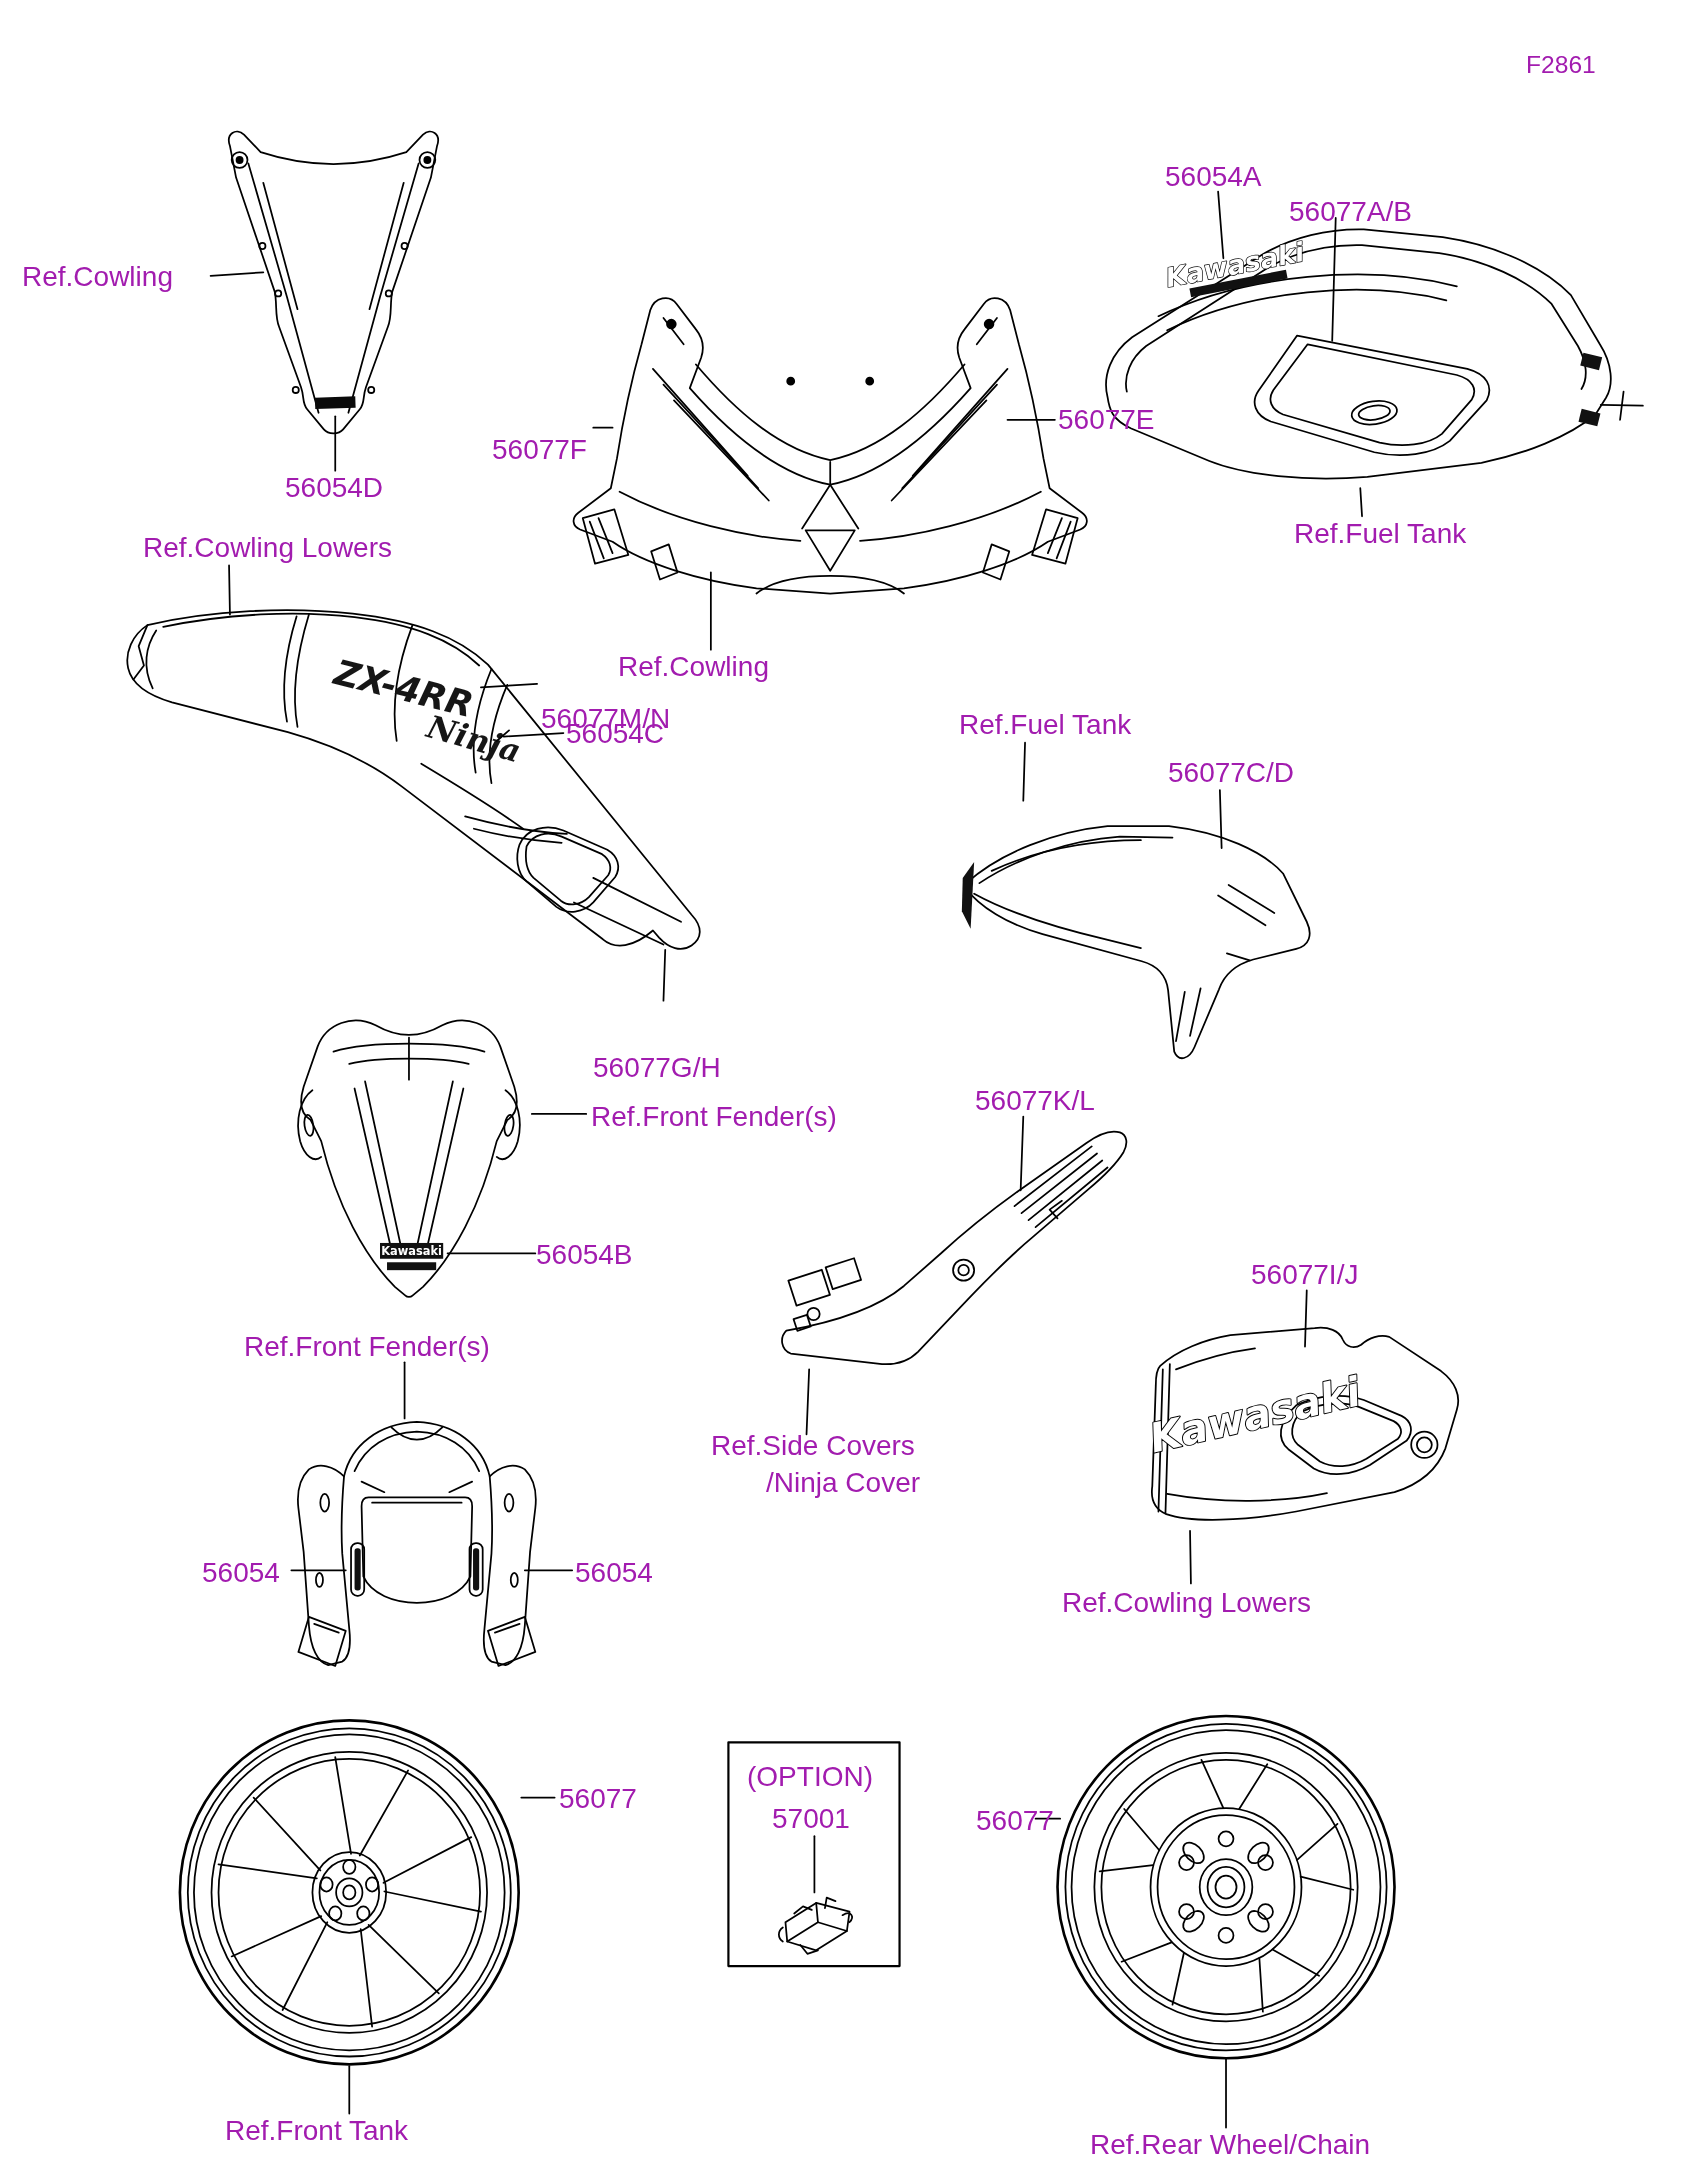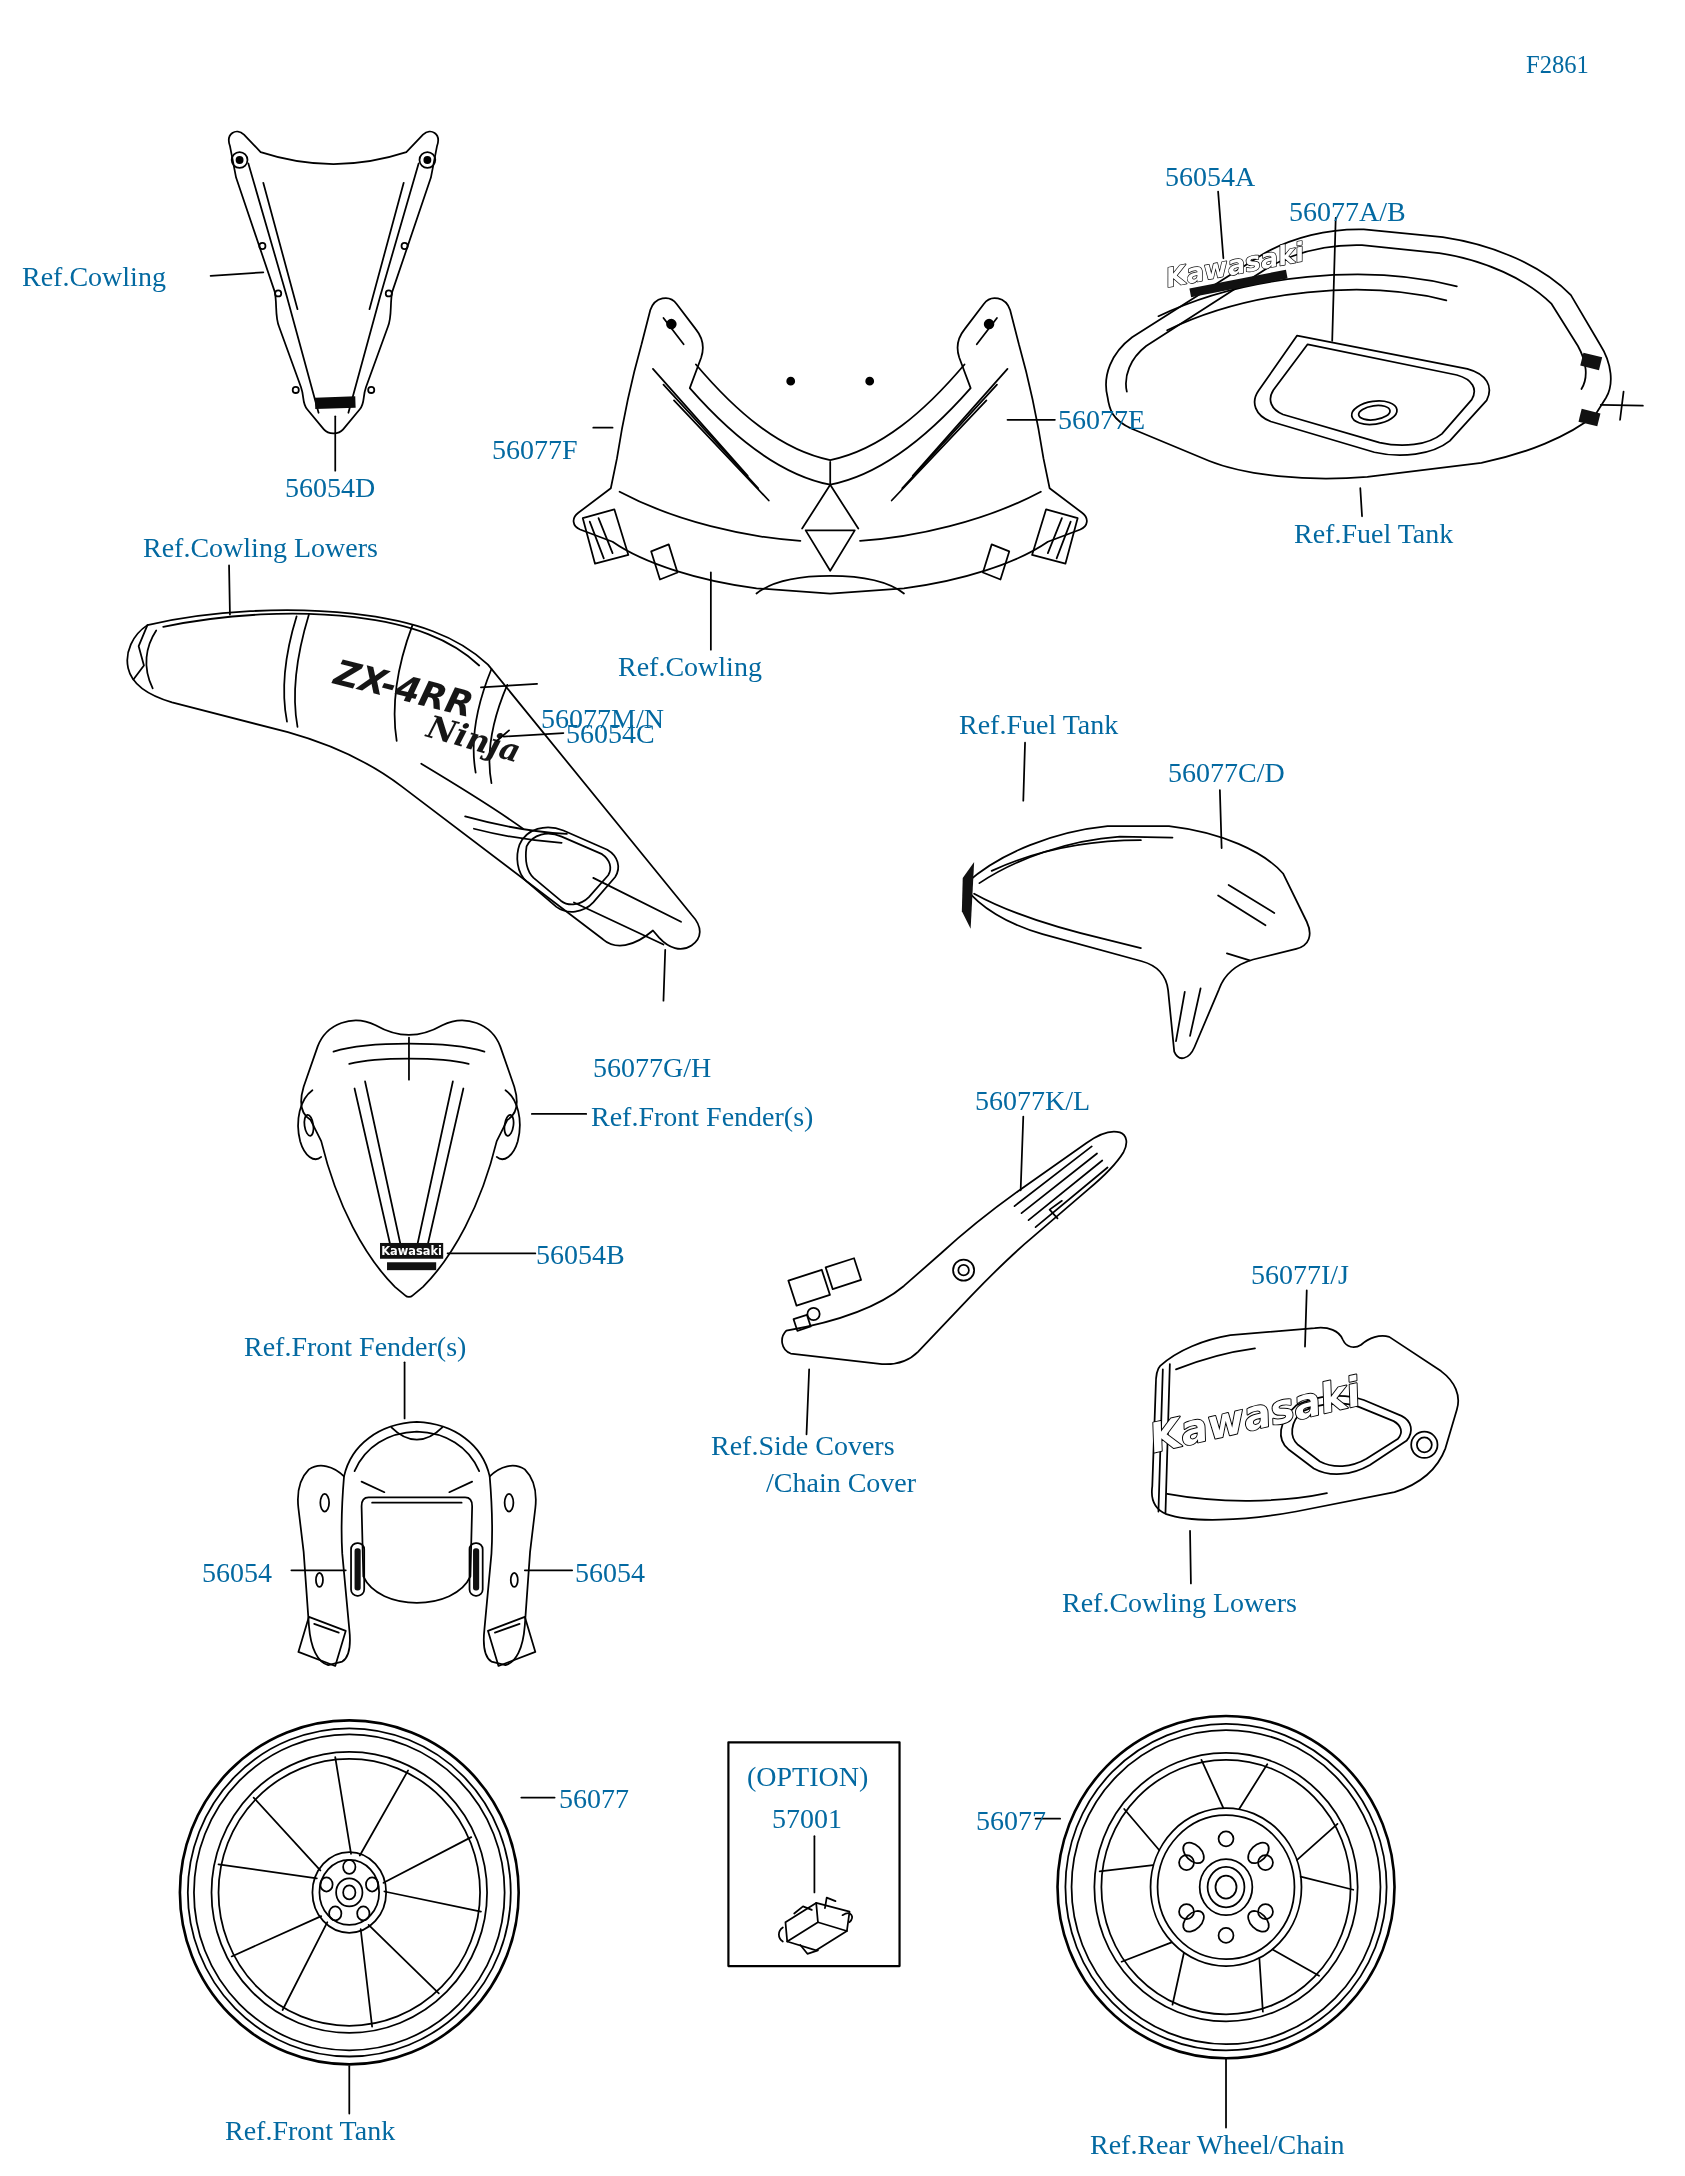--- a/index.html
+++ b/index.html
@@ -1,19 +1,19 @@
 <!DOCTYPE html>
 <html style="font-size:14px"><head>
 <meta charset="utf-8">
 <style>
   html,body{margin:0;padding:0;background:#e8e8e8;}
   .page{position:relative;width:1685px;height:2177px;background:#ffffff;overflow:hidden;margin:0 auto;}
   .page svg{position:absolute;left:0;top:0;}
-  .lbl{position:absolute;white-space:nowrap;font-family:Liberation Serif, serif;
-       font-size:28px;line-height:1;color:#0369a1;letter-spacing:0;text-align:center;}
+  .lbl{position:absolute;white-space:nowrap;font-family:Liberation Sans, sans-serif;
+       font-size:28px;line-height:1;color:#a21caf;letter-spacing:0;text-align:center;}
   .lbl.small{font-size:24.6px;}
   .logo-outline{font:italic 800 30px "DejaVu Sans",sans-serif;fill:#ffffff;stroke:#000;stroke-width:1.6px;paint-order:stroke;}
   .logo-big{font:italic 800 46px "DejaVu Sans",sans-serif;fill:#ffffff;stroke:#000;stroke-width:2.2px;paint-order:stroke;}
   .model-decal{font:italic 900 40px "DejaVu Sans",sans-serif;fill:#161616;stroke:none;}
   .script-decal{font:italic 700 36px "DejaVu Serif",serif;fill:#161616;stroke:none;}
   .sticker-text{font:700 13px "DejaVu Sans",sans-serif;fill:#ffffff;stroke:none;}
 </style>
 </head>
 <body>
 
@@ -374,21 +374,21 @@
   <div class="lbl" style="left:593px;top:1054px">56077G/H</div>
 
   <div class="lbl" style="left:959px;top:711px">Ref.Fuel Tank</div>
   <div class="lbl" style="left:1168px;top:759px">56077C/D</div>
 
   <div class="lbl" style="left:591px;top:1103px">Ref.Front Fender(s)</div>
   <div class="lbl" style="left:536px;top:1241px">56054B</div>
 
   <div class="lbl" style="left:975px;top:1087px">56077K/L</div>
   <div class="lbl" style="left:711px;top:1432px">Ref.Side Covers</div>
-  <div class="lbl" style="left:766px;top:1469px">/Chain Cover</div>
+  <div class="lbl" style="left:766px;top:1469px">/Ninja Cover</div>
 
   <div class="lbl" style="left:1251px;top:1261px">56077I/J</div>
   <div class="lbl" style="left:1062px;top:1589px">Ref.Cowling Lowers</div>
 
   <div class="lbl" style="left:244px;top:1333px">Ref.Front Fender(s)</div>
   <div class="lbl" style="left:202px;top:1559px">56054</div>
   <div class="lbl" style="left:575px;top:1559px">56054</div>
 
   <div class="lbl" style="left:559px;top:1785px">56077</div>
   <div class="lbl" style="left:225px;top:2117px">Ref.Front Tank</div>

